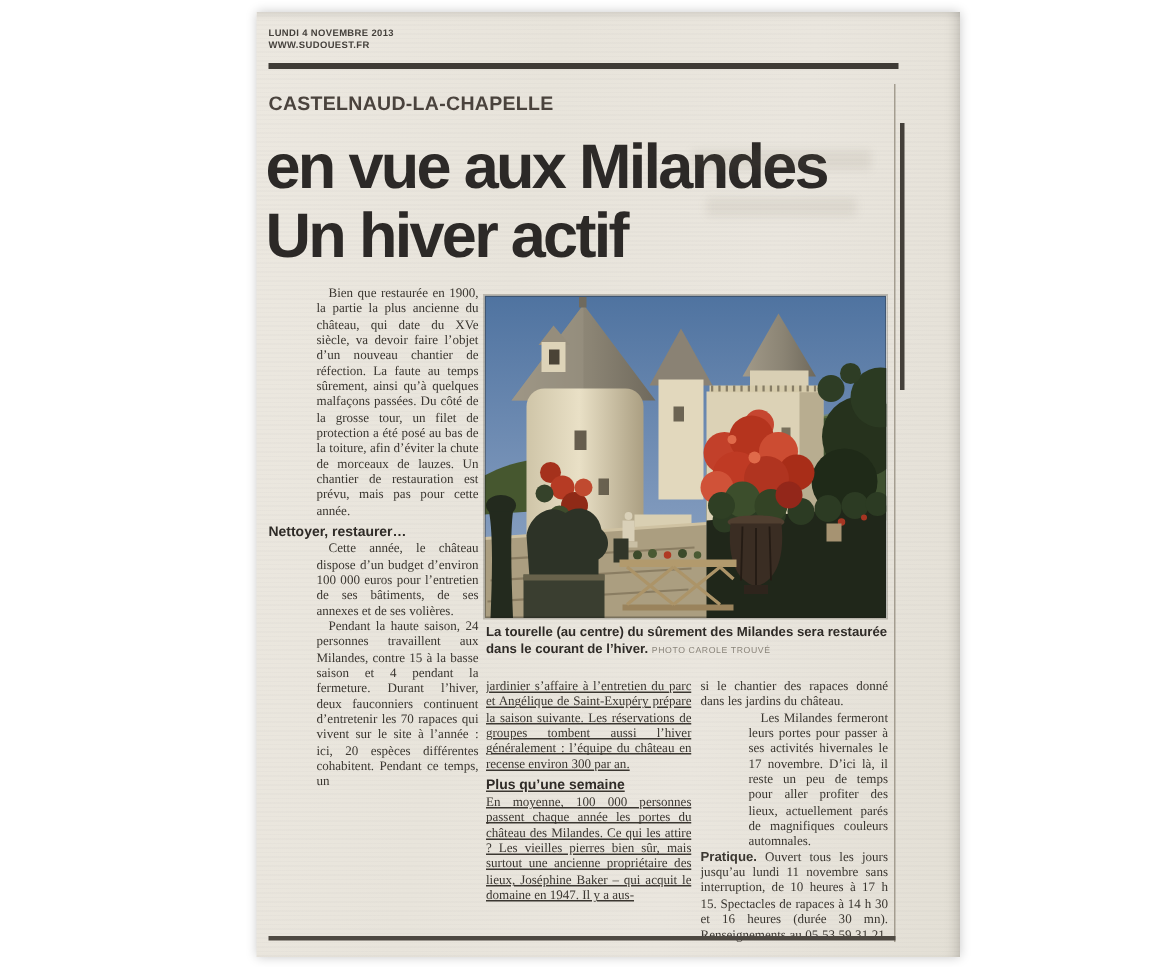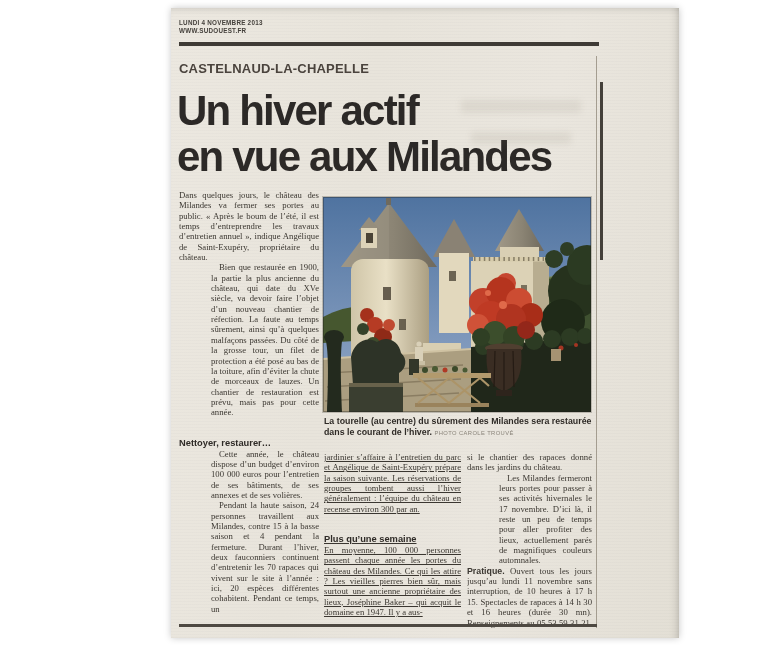--- a/index.html
+++ b/index.html
@@ -1,21 +1,21 @@
 <!DOCTYPE html>
 <html style="--paper: #eae6de; --ink: #3b3731; --headline: #2c2927; --kicker: #4a433d; --rule: #3e3a35; --photo-sky: #54779f; --photo-geranium: #b93620;"><head>
 <meta charset="utf-8">
 <style>
   html,body{margin:0;padding:0;}
   body{
     width:768px;height:645px;position:relative;background:#ffffff;
     font-family:"Liberation Sans", sans-serif;overflow:hidden;
   }
   .paper{
-    position:absolute;left:171px;top:8px;width:508px;height:630px;
+    position:absolute;left:171px;top:8px;width:469px;height:630px;
     background:linear-gradient(100deg,#ece8e0 0%,#e8e4db 35%,#eae6de 65%,#e3dfd5 100%);
     box-shadow:0 0 7px rgba(0,0,0,.22), inset -8px 0 10px -8px rgba(0,0,0,.25), inset 0 6px 8px -7px rgba(0,0,0,.2);
   }
   .paper::before{
     content:"";position:absolute;inset:0;pointer-events:none;
     background:repeating-linear-gradient(0deg, rgba(0,0,0,.014) 0 1px, transparent 1px 3px);
   }
   .masthead{position:absolute;left:8px;top:11px;font-size:6.3px;font-weight:bold;
     line-height:8.2px;color:#45413c;letter-spacing:.25px;}
   .header-rule{position:absolute;left:8px;top:34px;width:420px;height:3.5px;background:#3e3a35;}
@@ -25,21 +25,21 @@
     line-height:46px;letter-spacing:-1.8px;color:var(--headline,#2c2927);}
   .headline span{display:block;white-space:nowrap;}
   .ghost{position:absolute;background:rgba(118,104,84,.10);filter:blur(3px);border-radius:3px;}
   .g1{left:290px;top:92px;width:120px;height:13px;}
   .g2{left:300px;top:124px;width:100px;height:12px;}
   .col{position:absolute;font-family:"Liberation Serif", serif;font-size:8.7px;
     line-height:10.35px;color:var(--ink,#3b3731);text-align:justify;overflow:hidden;}
   .col p{margin:0;}
   .col p.ind{text-indent:8px;margin-left:32px;}
   .subhead{font-family:"Liberation Sans", sans-serif;font-weight:bold;font-size:9.3px;
-    color:#2f2b27;margin:20px 0 1px 0;line-height:10px;}
+    color:#2f2b27;margin:4px 0 1px 0;line-height:10px;}
   .col1{left:8px;top:182px;width:140px;height:436px;}
   .col2{left:153px;top:444px;width:137px;height:176px;text-decoration:underline;}
   .col3{left:296px;top:444px;width:125px;height:178px;}
   .photo{position:absolute;left:152px;top:189px;width:268px;height:215px;overflow:hidden;
     box-shadow:0 0 0 1px rgba(60,55,45,.25);}
   .photo svg{display:block;}
   .caption{position:absolute;left:153px;top:408px;width:268px;
     font-family:"Liberation Sans", sans-serif;font-weight:bold;font-size:8.8px;
     line-height:11.3px;color:#2f2b27;}
   .credit{font-weight:normal;font-size:5.8px;color:#8a847a;letter-spacing:.4px;}
@@ -58,29 +58,28 @@
   <div class="masthead">
     <div>LUNDI 4 NOVEMBRE 2013</div>
     <div>WWW.SUDOUEST.FR</div>
   </div>
 
   <div class="header-rule"></div>
 
   <div class="kicker">CASTELNAUD-LA-CHAPELLE</div>
 
   <h1 class="headline">
+    <span>en vue aux Milandes</span>
     <span>Un hiver actif</span>
-    <span>en vue aux Milandes</span>
   </h1>
 
   <div class="ghost g1"></div>
   <div class="ghost g2"></div>
 
   <div class="col col1">
-    <p>Dans quelques jours, le château des Milandes va fermer ses portes au public. « Après le boum de l’été, il est temps d’entreprendre les travaux d’entretien annuel », indique Angélique de Saint-Exupéry, propriétaire du château.</p>
     <p class="ind">Bien que restaurée en 1900, la partie la plus ancienne du château, qui date du XVe siècle, va devoir faire l’objet d’un nouveau chantier de réfection. La faute au temps sûrement, ainsi qu’à quelques malfaçons passées. Du côté de la grosse tour, un filet de protection a été posé au bas de la toiture, afin d’éviter la chute de morceaux de lauzes. Un chantier de restauration est prévu, mais pas pour cette année.</p>
     <div class="subhead">Nettoyer, restaurer…</div>
     <p class="ind">Cette année, le château dispose d’un budget d’environ 100 000 euros pour l’entretien de ses bâtiments, de ses annexes et de ses volières.</p>
     <p class="ind">Pendant la haute saison, 24 personnes travaillent aux Milandes, contre 15 à la basse saison et 4 pendant la fermeture. Durant l’hiver, deux fauconniers continuent d’entretenir les 70 rapaces qui vivent sur le site à l’année : ici, 20 espèces différentes cohabitent. Pendant ce temps, un</p>
   </div>
 
   <div class="photo">
     <svg width="268" height="215" viewBox="0 0 268 215">
       <defs>
         <linearGradient id="skyG" x1="0" y1="0" x2="0" y2="1">

